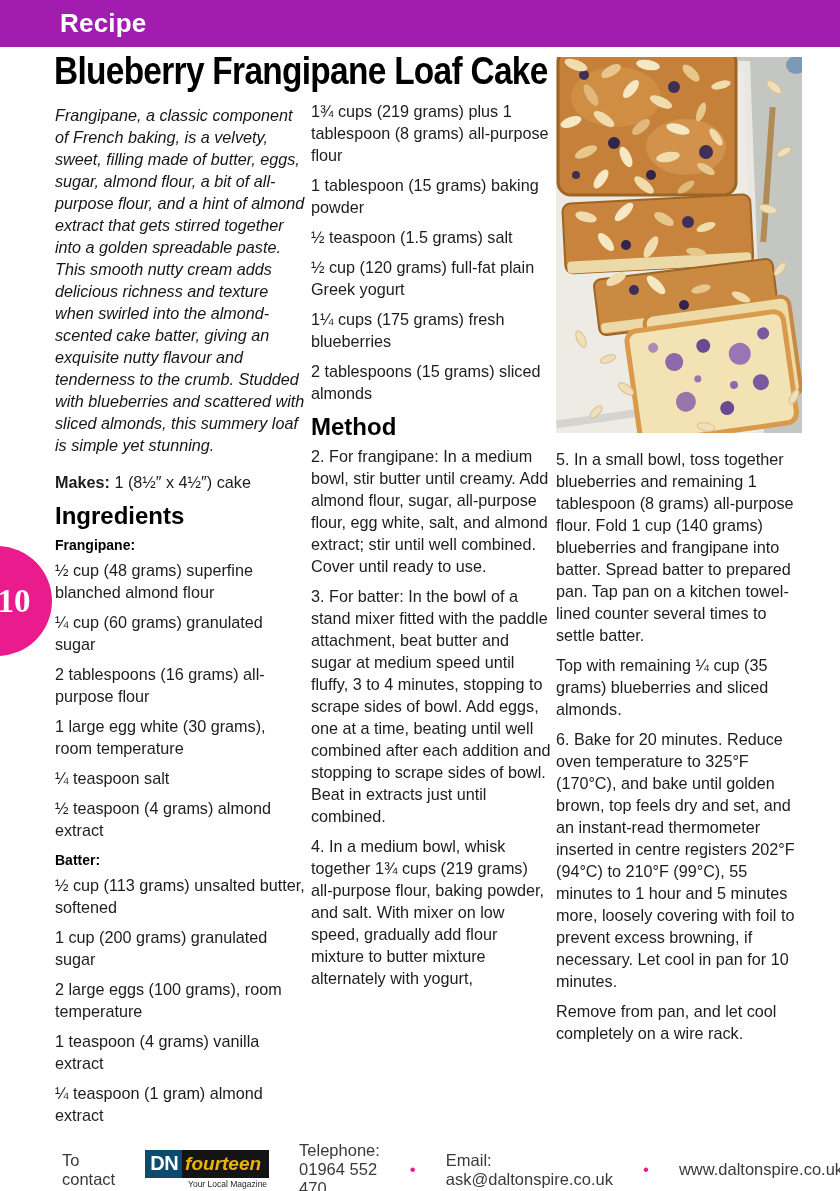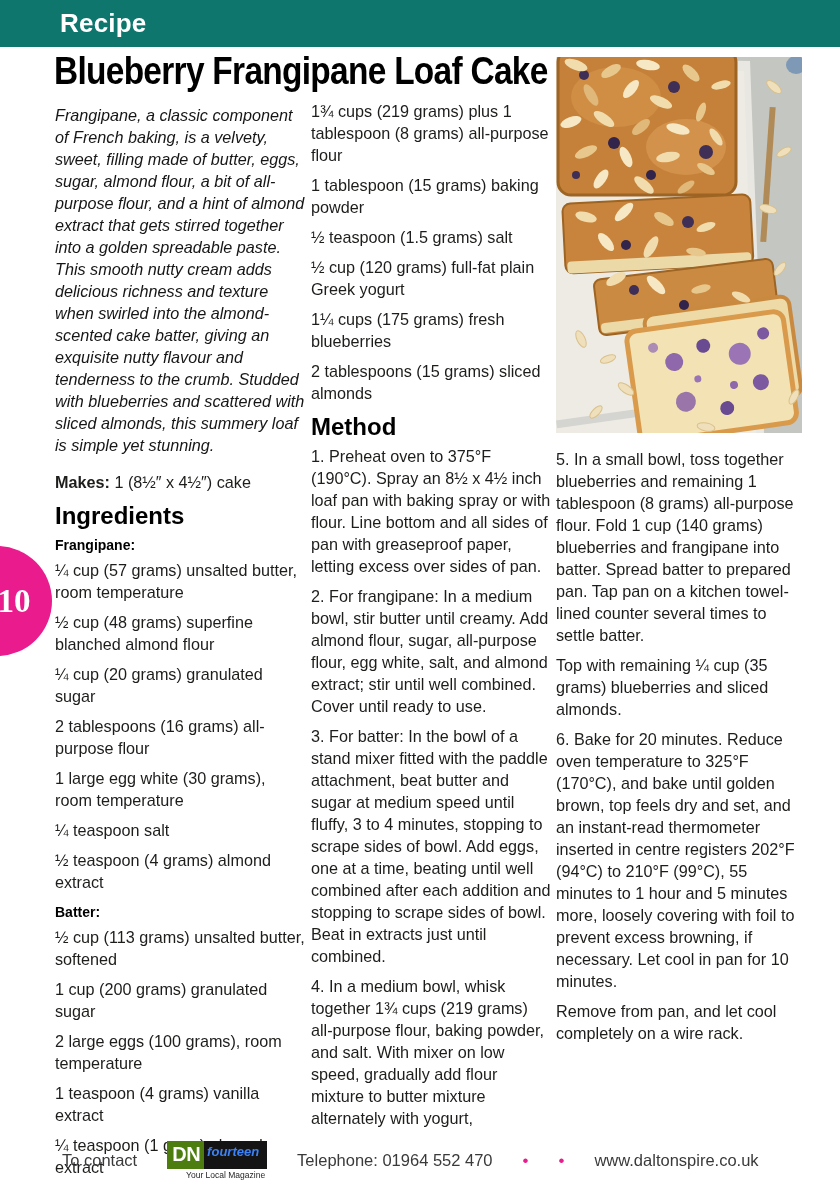--- a/index.html
+++ b/index.html
@@ -1,21 +1,21 @@
 <!DOCTYPE html>
 <html><head>
 <meta charset="utf-8">
 <style>
   html,body { margin:0; padding:0; background:#ffffff; }
   .page {
     position:relative; width:840px; height:1191px; background:#ffffff;
     font-family:"Liberation Sans", sans-serif; color:#1d1d1b; overflow:hidden;
   }
   
-  .header-bar { position:absolute; left:0; top:0; width:840px; height:47px; background:#0f766e; }
+  .header-bar { position:absolute; left:0; top:0; width:840px; height:47px; background:#a21caf; }
   .header-label { position:absolute; left:60px; top:8px; color:#ffffff; font-size:26px; font-weight:bold; letter-spacing:.2px; }
   .title {
     position:absolute; left:54px; top:50px; margin:0; font-size:38px; font-weight:bold;
     letter-spacing:-.8px; transform:scaleX(.88); transform-origin:left top; white-space:nowrap; color:#000;
   }
   
   .col { position:absolute; font-size:16.2px; line-height:22px; }
   .col p { margin:0 0 8px 0; }
   .col1 { left:55px; top:104px; width:250px; }
   .col2 { left:311px; top:100px; width:240px; }
@@ -35,65 +35,63 @@
     position:absolute; left:72px; top:50%; transform:translate(-50%,-50%);
     color:#fff; font-family:"Liberation Serif", serif; font-size:33px; font-weight:bold;
   }
   
   .footer {
     position:absolute; left:62px; top:1141px; width:745px;
     display:flex; align-items:center; gap:30px; font-size:16.5px; color:#3a3a3a; font-weight:normal;
   }
   .logo { display:flex; flex-direction:column; align-items:flex-end; }
   .logo-boxes { display:flex; align-items:stretch; }
-  .logo-dn { background:#4d7c0f; color:#fff; font-weight:bold; font-size:20px; padding:2px 4px 3px 5px; letter-spacing:-.5px; }
-  .logo-fourteen { background:#141414; color:#3b82f6; font-weight:bold; font-style:italic; font-size:13px; padding:3px 8px 2px 3px; }
+  .logo-dn { background:#0c4a6e; color:#fff; font-weight:bold; font-size:20px; padding:2px 4px 3px 5px; letter-spacing:-.5px; }
+  .logo-fourteen { background:#141414; color:#eab308; font-weight:bold; font-style:italic; font-size:19px; padding:3px 8px 2px 3px; }
   .logo-tagline { font-size:8.5px; color:#262626; margin-top:1px; padding-right:2px; }
   .bullet { color:#ea1c8d; font-size:17px; }
 </style>
 </head>
 <body>
 
 <div class="page">
 
   <div class="header-bar">
     <span class="header-label">Recipe</span>
   </div>
 
   <h1 class="title">Blueberry Frangipane Loaf Cake</h1>
 
   <div class="col col1">
     <p class="intro">Frangipane, a classic component of French baking, is a velvety, sweet, filling made of butter, eggs, sugar, almond flour, a bit of all-purpose flour, and a hint of almond extract that gets stirred together into a golden spreadable paste. This smooth nutty cream adds delicious richness and texture when swirled into the almond-scented cake batter, giving an exquisite nutty flavour and tenderness to the crumb. Studded with blueberries and scattered with sliced almonds, this summery loaf is simple yet stunning.</p>
     <p class="makes"><strong>Makes:</strong> <span>1 (8½″ x 4½″) cake</span></p>
     <h2>Ingredients</h2>
     <h3>Frangipane:</h3>
-    <p>¼ cup (57 grams) unsalted butter, room temperature</p>
     <p>½ cup (48 grams) superfine blanched almond flour</p>
-    <p>¼ cup (20 grams) granulated sugar</p>
+    <p>¼ cup (60 grams) granulated sugar</p>
     <p>2 tablespoons (16 grams) all-purpose flour</p>
     <p>1 large egg white (30 grams), room temperature</p>
     <p>¼ teaspoon salt</p>
     <p>½ teaspoon (4 grams) almond extract</p>
     <h3>Batter:</h3>
     <p>½ cup (113 grams) unsalted butter, softened</p>
     <p>1 cup (200 grams) granulated sugar</p>
     <p>2 large eggs (100 grams), room temperature</p>
     <p>1 teaspoon (4 grams) vanilla extract</p>
     <p>¼ teaspoon (1 gram) almond extract</p>
   </div>
 
   <div class="col col2">
     <p>1¾ cups (219 grams) plus 1 tablespoon (8 grams) all-purpose flour</p>
     <p>1 tablespoon (15 grams) baking powder</p>
     <p>½ teaspoon (1.5 grams) salt</p>
     <p>½ cup (120 grams) full-fat plain Greek yogurt</p>
     <p>1¼ cups (175 grams) fresh blueberries</p>
     <p>2 tablespoons (15 grams) sliced almonds</p>
     <h2>Method</h2>
-    <p>1. Preheat oven to 375°F (190°C). Spray an 8½ x 4½ inch loaf pan with baking spray or with flour. Line bottom and all sides of pan with greaseproof paper, letting excess over sides of pan.</p>
     <p>2. For frangipane: In a medium bowl, stir butter until creamy. Add almond flour, sugar, all-purpose flour, egg white, salt, and almond extract; stir until well combined. Cover until ready to use.</p>
     <p>3. For batter: In the bowl of a stand mixer fitted with the paddle attachment, beat butter and sugar at medium speed until fluffy, 3 to 4 minutes, stopping to scrape sides of bowl. Add eggs, one at a time, beating until well combined after each addition and stopping to scrape sides of bowl. Beat in extracts just until combined.</p>
     <p>4. In a medium bowl, whisk together 1¾ cups (219 grams) all-purpose flour, baking powder, and salt. With mixer on low speed, gradually add flour mixture to butter mixture alternately with yogurt,</p>
   </div>
 
   <div class="col col3">
     <figure class="photo">
       <svg width="246" height="376" viewBox="0 0 246 376" xmlns="http://www.w3.org/2000/svg">
 
         <g>
@@ -210,17 +208,18 @@
     <span>To contact</span>
     <div class="logo">
       <div class="logo-boxes">
         <span class="logo-dn">DN</span>
         <span class="logo-fourteen">fourteen</span>
       </div>
       <span class="logo-tagline">Your Local Magazine</span>
     </div>
     <span>Telephone: 01964 552 470</span>
     <span class="bullet">•</span>
+    <span>Email: ask@daltonspire.co.uk</span>
     <span class="bullet">•</span>
     <span>www.daltonspire.co.uk</span>
   </div>
 
 </div>
 
 </body></html>

